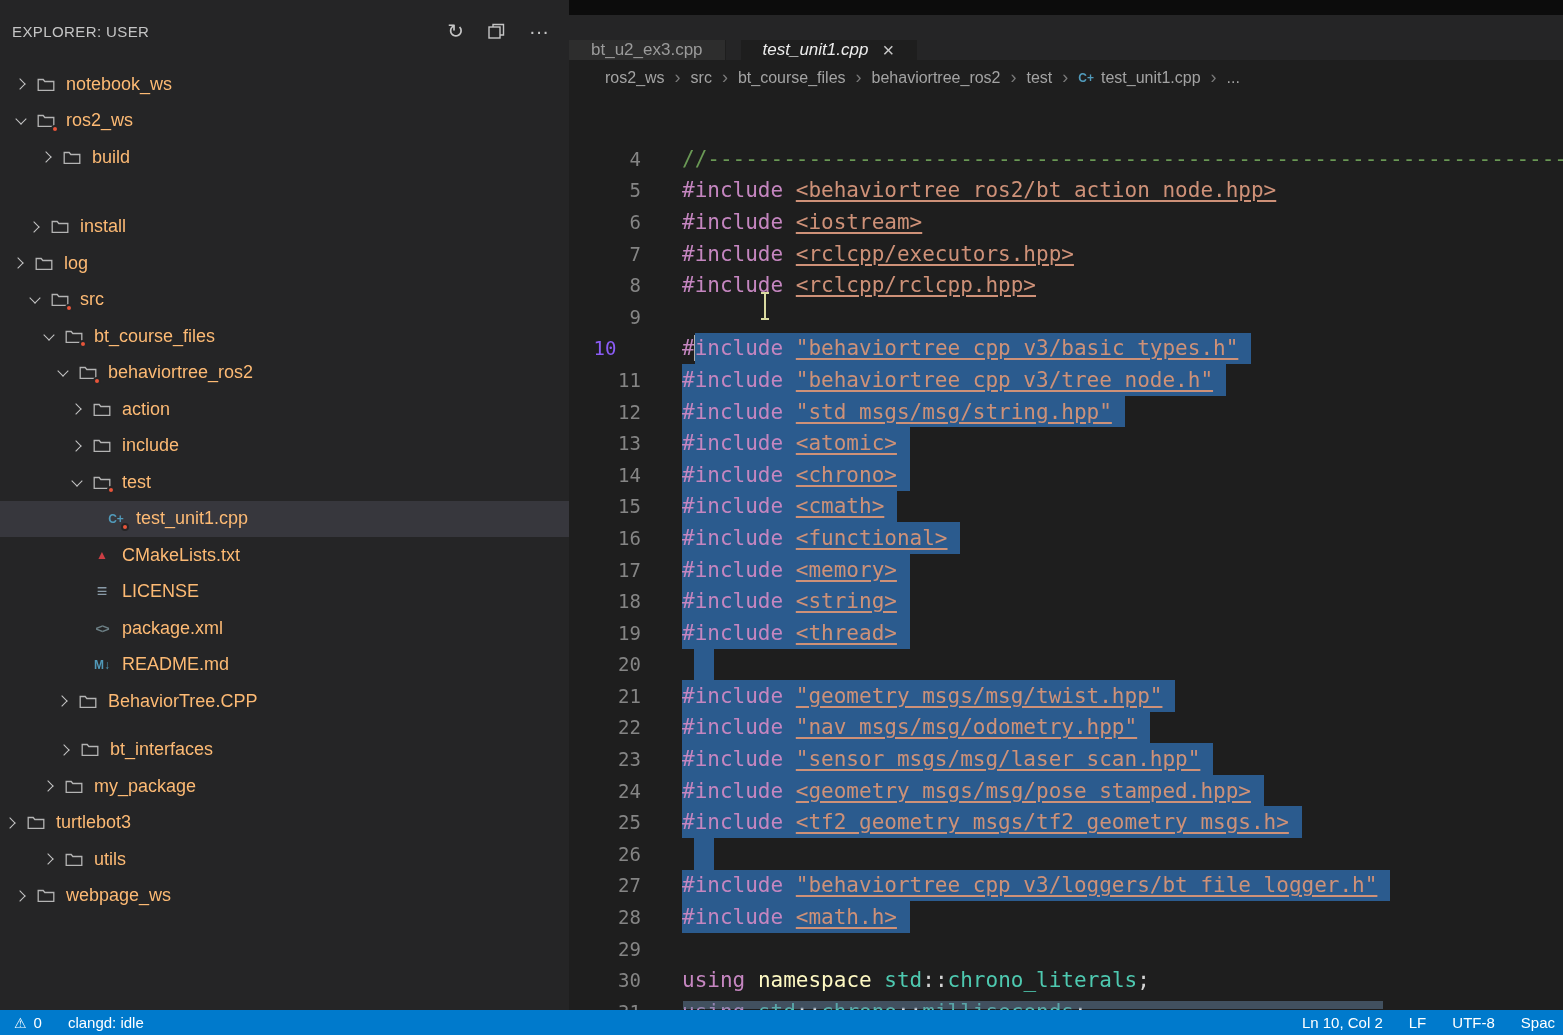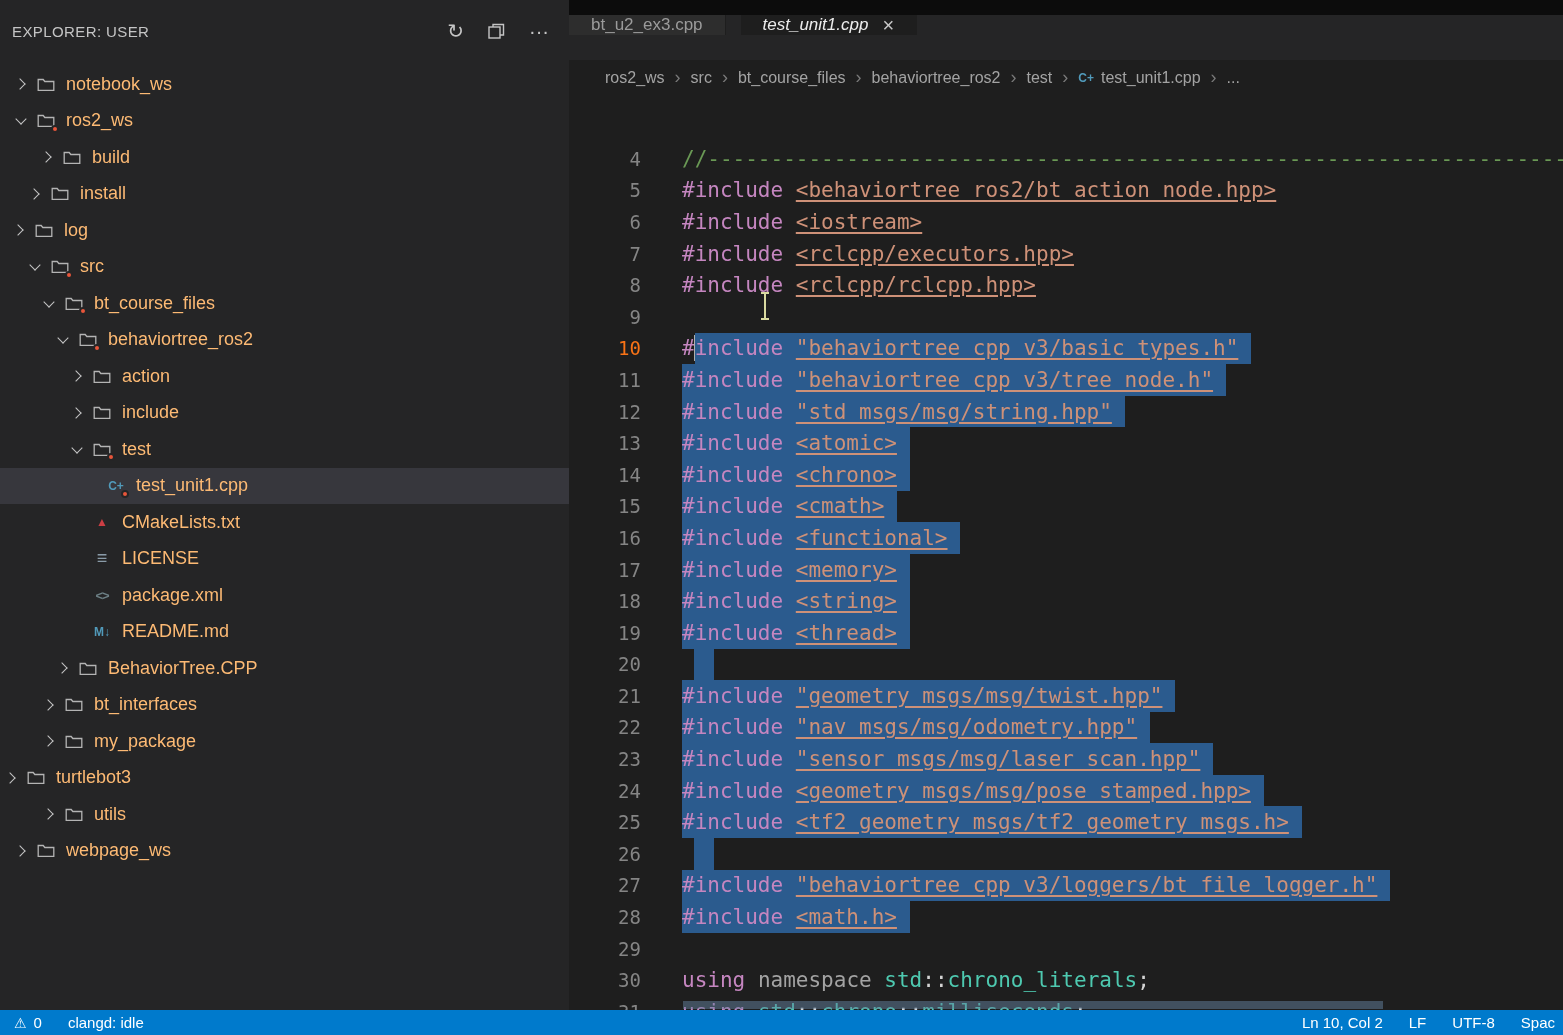--- a/index.html
+++ b/index.html
@@ -29,44 +29,44 @@
   .icon-cpp     { color:#519aba; font-size:12px; font-weight:bold; font-family:"Liberation Sans",sans-serif; }
   .icon-cmake   { color:#cc3e44; font-size:12px; }
   .icon-license { color:#8a9ba8; font-size:18px; }
   .icon-xml     { color:#6d8086; font-size:13px; font-weight:bold; letter-spacing:-1px; }
   .icon-md      { color:#519aba; font-size:12px; font-weight:bold; }
   .tree-label { white-space:nowrap; color:#fdba74; }
 
   
   .editor { position:absolute; left:569px; top:0; right:0; bottom:25px; background:#1e1e1e; overflow:hidden; }
   .editor-top-strip { height:15px; background:#0c0c0c; }
-  .tabbar { height:45px; background:#252526; display:flex; align-items:flex-start; }
+  .tabbar { height:45px; background:#252526; display:flex; align-items:flex-end; }
   .tab { display:flex; align-items:center; gap:14px; padding:0 22px; font-size:17px; color:#9b9b9b; background:#2d2d2d; border-right:1px solid #1e1e1e; cursor:pointer; white-space:nowrap; }
   .tab.active { background:#1e1e1e; color:#ececec; font-style:italic; margin-left:15px; }
   .tab .close { font-style:normal; color:#c8c8c8; font-size:20px; line-height:1; }
 
   .breadcrumb { height:35px; display:flex; align-items:center; gap:10px; padding-left:36px; font-size:16px; color:#a3a3a3; white-space:nowrap; overflow:hidden; }
   .bc-item { display:flex; align-items:center; gap:7px; cursor:pointer; }
   .bc-sep { color:#7a7a7a; font-size:18px; }
   .bc-cpp { color:#519aba; font-weight:bold; font-size:12px; font-style:normal; }
 
   .code { position:relative; height:915px; font-family:"DejaVu Sans Mono","Liberation Mono",monospace; font-size:21px; white-space:pre; overflow:hidden; }
   .code-line { height:31.6px; display:flex; align-items:center; }
   .ln { width:72px; flex:none; text-align:right; color:#858585; font-size:19px; }
-  .ln.active { color:#f97316; }
+  .ln.active { color:#8b5cf6;text-align:center; }
   .lb { margin-left:41px; display:flex; align-items:center; height:100%; }
   .selbg { display:inline-flex; align-items:center; height:31.6px; background:#2b5b8e; }
   .selblock { display:inline-block; width:20px; height:31.6px; background:#2b5b8e; margin-left:12px; }
   .caret { display:inline-block; width:2px; height:26px; background:#aeafad; margin:0 -1px; }
 
   .tk-cm  { color:#6a9955; }
   .tk-dir { color:#c586c0; }
   .tk-path{ color:#ce9178; text-decoration:underline; text-underline-offset:3px; }
   .tk-kw  { color:#c586c0; }
-  .tk-kw2 { color:#a3a3a3; }
+  .tk-kw2 { color:#fef9c3; }
   .tk-ty  { color:#4ec9b0; }
   .tk-pl  { color:#d4d4d4; }
 
   .ibeam { position:absolute; left:112px; top:172px; pointer-events:none; }
   .hscrollbar { position:absolute; left:114px; bottom:1px; width:700px; height:8px; background:rgba(100,130,160,.5); }
 
   
   .statusbar { position:absolute; left:0; right:0; bottom:0; height:25px; background:#007acc; color:#ffffff; display:flex; align-items:center; justify-content:space-between; font-size:15px; padding:0 8px 0 14px; white-space:nowrap; overflow:hidden; }
   .sb-left, .sb-right { display:flex; align-items:center; gap:26px; }
   .sb-item { display:flex; align-items:center; gap:7px; cursor:pointer; }
@@ -117,21 +117,21 @@
         <span class="chev-box">
           <span class="chev right"></span>
         </span>
         <span class="tree-icon icon-folder">
           <svg width="18" height="15" viewBox="0 0 18 15">
             <path d="M1.2 2.5 h5 l1.6 2 h9 v8.8 h-15.6 z" fill="none" stroke="#b4b4b4" stroke-width="1.3"></path>
           </svg>
         </span>
         <span class="tree-label">build</span>
       </div>
-      <div class="tree-row" style="padding-left: 24px;">
+      <div class="tree-row" style="padding-left: 24px; margin-top: 33px;">
         <span class="chev-box">
           <span class="chev right"></span>
         </span>
         <span class="tree-icon icon-folder">
           <svg width="18" height="15" viewBox="0 0 18 15">
             <path d="M1.2 2.5 h5 l1.6 2 h9 v8.8 h-15.6 z" fill="none" stroke="#b4b4b4" stroke-width="1.3"></path>
           </svg>
         </span>
         <span class="tree-label">install</span>
       </div>
@@ -245,21 +245,21 @@
         <span class="chev-box">
           <span class="chev right"></span>
         </span>
         <span class="tree-icon icon-folder">
           <svg width="18" height="15" viewBox="0 0 18 15">
             <path d="M1.2 2.5 h5 l1.6 2 h9 v8.8 h-15.6 z" fill="none" stroke="#b4b4b4" stroke-width="1.3"></path>
           </svg>
         </span>
         <span class="tree-label">BehaviorTree.CPP</span>
       </div>
-      <div class="tree-row" style="padding-left: 38px;">
+      <div class="tree-row" style="padding-left: 54px; margin-top: 12px;">
         <span class="chev-box">
           <span class="chev right"></span>
         </span>
         <span class="tree-icon icon-folder">
           <svg width="18" height="15" viewBox="0 0 18 15">
             <path d="M1.2 2.5 h5 l1.6 2 h9 v8.8 h-15.6 z" fill="none" stroke="#b4b4b4" stroke-width="1.3"></path>
           </svg>
         </span>
         <span class="tree-label">bt_interfaces</span>
       </div>

